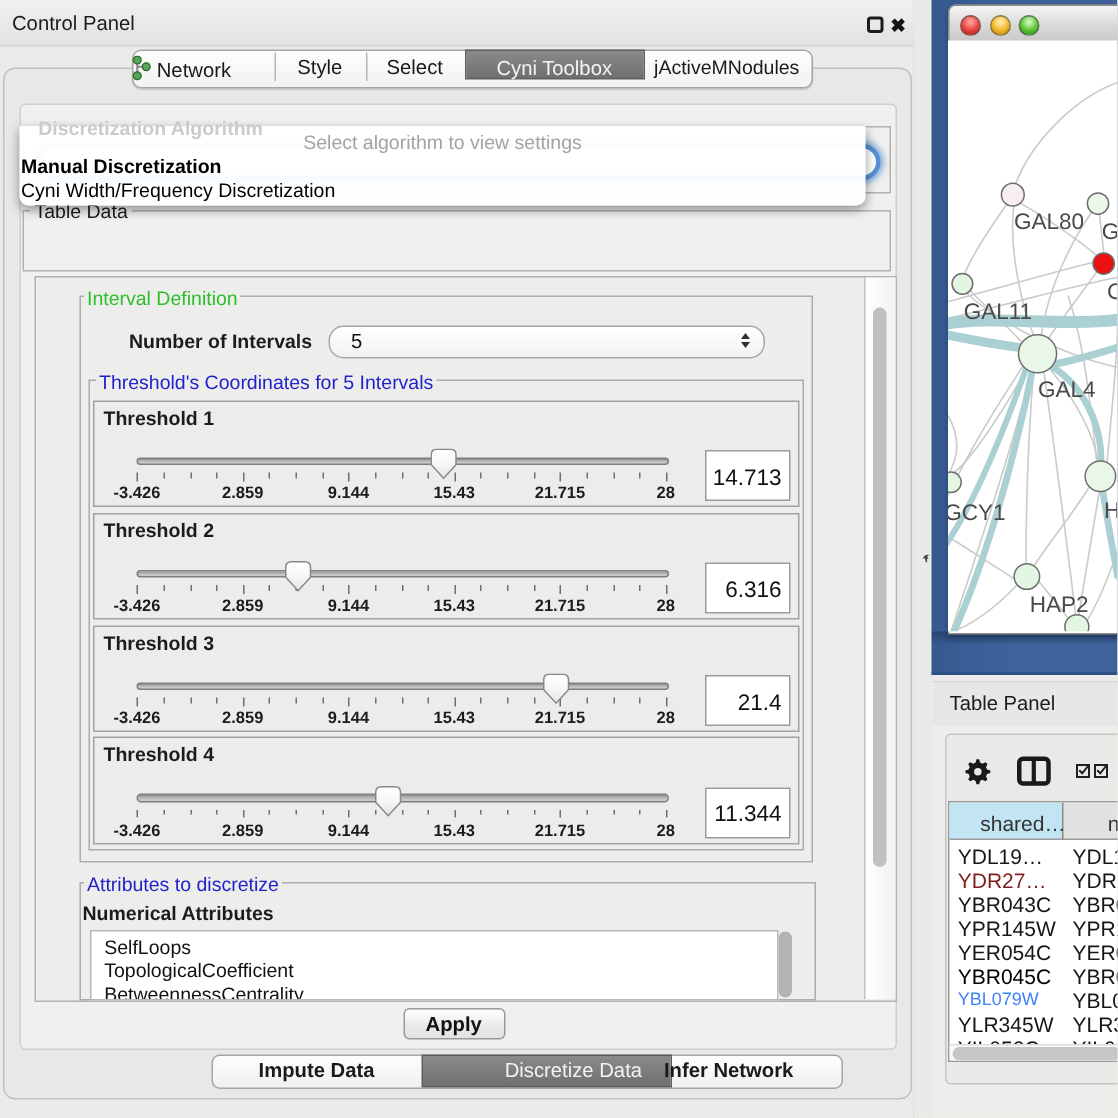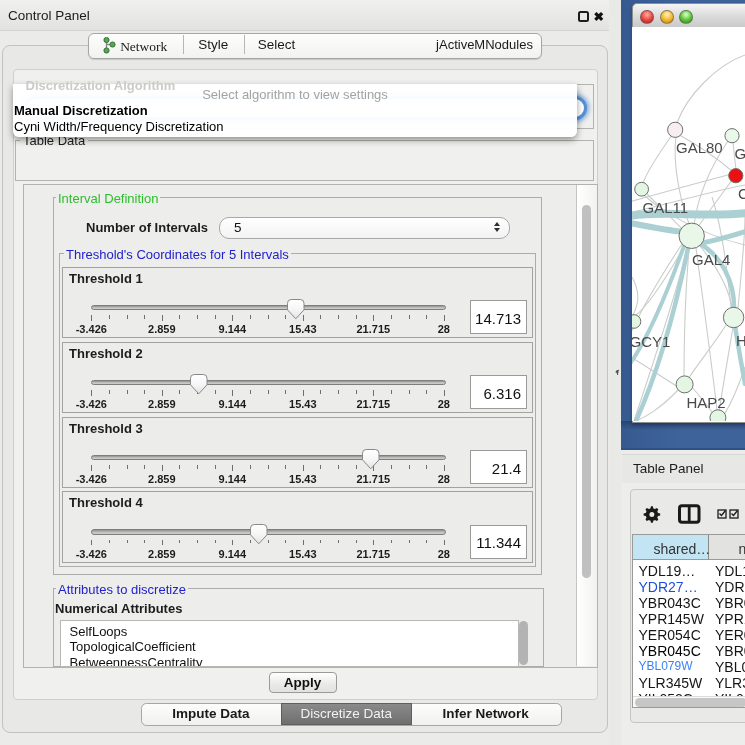--- a/index.html
+++ b/index.html
@@ -234,35 +234,36 @@
   <div class="abs" style="left:519px;top:620.5px;width:9px;height:44.5px;border-radius:4.5px;background:#b3b3b3;"></div>
 
   <div class="abs" style="left:575.5px;top:184.5px;width:20px;height:481px;background:linear-gradient(to right,#ffffff,#f2f2f0);border-left:1px solid #c4c4c2;"></div>
   <div class="abs" style="left:581.8px;top:204.5px;width:9.2px;height:373px;background:#c0c0c0;border-radius:5px;"></div>
 
   <div class="abs" style="left:268.5px;top:672px;width:66px;height:17.5px;border:1px solid #9a9a98;border-radius:4px;background:linear-gradient(#ffffff,#e9e9e7 60%,#e2e2e0);text-align:center;font-size:13.5px;font-weight:600;color:#111;padding-top:1.5px;">Apply</div>
 
 <div class="abs" style="left:141px;top:703px;width:419px;height:20.5px;background:linear-gradient(#fdfdfd,#f0f0ee);border:1px solid #a6a6a4;border-radius:5.5px;"></div>
 <div class="abs" style="left:141px;top:703px;width:419px;height:20.5px;">
   <div style="position:absolute;left:0;top:0;width:140px;height:17px;text-align:center;font-size:13.5px;font-weight:600;color:#1a1a1a;padding-top:2.5px;">Impute Data</div>
-  <div style="position:absolute;left:140px;top:0;width:128.5px;height:17.5px;background:linear-gradient(#8a8a8a,#6f6f6f);border:1px solid #5e5e5e;color:#f2f2f2;text-align:center;font-size:13.5px;padding-top:2px;">Discretize Data</div>
+  <div style="position:absolute;left:140px;top:0;width:128.5px;height:17.5px;background:linear-gradient(#8a8a8a,#6f6f6f);border:1px solid #5e5e5e;color:#f2f2f2;text-align:center;font-size:13.5px;padding-top:2px;padding-left:36px;">Discretize Data</div>
   <div style="position:absolute;left:270.5px;top:0;width:148.5px;height:17px;text-align:center;font-size:13.5px;font-weight:600;color:#1a1a1a;padding-top:2.5px;">Infer Network</div>
 </div>
 
 <div class="abs" style="left:87.5px;top:33px;width:452px;height:23.5px;background:linear-gradient(#fdfdfd,#f2f2f0);border:1px solid #a6a6a4;border-radius:6px;box-shadow:0 1px 1px rgba(0,0,0,0.15);"></div>
 <div class="abs" style="left:87.5px;top:33px;width:452px;height:23.5px;">
-  <div style="position:absolute;left:0px;top:0;width:95.5px;height:23.5px;box-sizing:border-box;border-radius:5.5px 0 0 5.5px;color:#1a1a1a;text-align:center;font-size:13.5px;padding-top:3.5px;height:20px;font-family:Liberation Serif, serif;"><svg width="13" height="17" viewBox="0 0 13 17" style="vertical-align:-3px;margin-right:4px;">
+  <div style="position:absolute;left:0px;top:0;width:95.5px;height:23.5px;box-sizing:border-box;border-radius:5.5px 0 0 5.5px;color:#1a1a1a;text-align:left;font-size:13.5px;padding-top:3.5px;height:20px;"><svg width="13" height="17" viewBox="0 0 13 17" style="vertical-align:-3px;margin-right:4px;">
           <line x1="3.5" y1="3" x2="3.5" y2="14" stroke="#8a8a8a" stroke-width="1.4"></line>
           <line x1="3.5" y1="7.5" x2="9" y2="7.5" stroke="#8a8a8a" stroke-width="1.4"></line>
           <circle cx="3.5" cy="3" r="2.6" fill="#57a557" stroke="#2e6b2e" stroke-width="0.9"></circle>
           <circle cx="9.5" cy="7.5" r="2.6" fill="#57a557" stroke="#2e6b2e" stroke-width="0.9"></circle>
           <circle cx="3.5" cy="13.5" r="2.6" fill="#57a557" stroke="#2e6b2e" stroke-width="0.9"></circle>
         </svg>Network</div>
   <div style="position:absolute;left:95.5px;top:0;width:60.5px;height:23.5px;box-sizing:border-box;color:#1a1a1a;text-align:center;font-size:13.5px;padding-top:3.5px;height:20px;">Style</div>
   <div style="position:absolute;left:156px;top:0;width:66px;height:23.5px;box-sizing:border-box;color:#1a1a1a;text-align:center;font-size:13.5px;padding-top:3.5px;height:20px;">Select</div>
+  <div style="position:absolute;left:222px;top:0;width:120px;height:23.5px;background:linear-gradient(#8a8a8a,#6f6f6f);border:1px solid #5e5e5e;box-sizing:border-box;color:#f4f4f4;text-align:center;font-size:13.5px;padding-top:3.5px;height:20px;">Cyni Toolbox</div>
   <div style="position:absolute;left:342px;top:0;width:110px;height:23.5px;box-sizing:border-box;border-radius:0 5.5px 5.5px 0;color:#1a1a1a;text-align:center;font-size:13.5px;padding-top:3.5px;height:20px;"><span style="font-size:13px;margin-top:24px;">jActiveMNodules</span></div>
   <div style="position:absolute;left:95.5px;top:2px;width:1px;height:19px;background:#b6b6b4;"></div>
   <div style="position:absolute;left:156px;top:2px;width:1px;height:19px;background:#b6b6b4;"></div>
 </div>
 
   <div class="abs" style="left:13px;top:84px;width:564px;height:52.5px;background:rgba(255,255,255,0.97);border-radius:0 0 6px 6px;box-shadow:0 3px 7px rgba(0,0,0,0.4);"></div>
   <div class="abs" style="left:13px;top:86.5px;width:564px;text-align:center;font-size:13px;color:#a3a3a3;">Select algorithm to view settings</div>
   <div class="abs" style="left:25.5px;top:77.5px;font-size:13px;font-weight:bold;color:#cbcbc9;">Discretization Algorithm</div>
   <div class="abs" style="left:14px;top:102.5px;font-size:13px;font-weight:bold;color:#000;">Manual Discretization</div>
   <div class="abs" style="left:14px;top:119px;font-size:13px;color:#000;">Cyni Width/Frequency Discretization</div>
@@ -363,21 +364,21 @@
 
 <div class="abs" style="left:631.5px;top:533.5px;width:114px;height:172px;background:#fff;border:1px solid #9a9a98;border-right:none;overflow:hidden;" id="tablebody">
 
   <div style="position:absolute;left:0;top:0;width:75.5px;height:24px;background:#c3e4f2;border-bottom:1px solid #9a9a98;"></div>
   <div style="position:absolute;left:75.5px;top:0;width:41px;height:24px;background:#e2e2e0;border-left:1.5px solid #8a8a88;border-bottom:1px solid #9a9a98;"></div>
   <div style="position:absolute;left:21px;top:6px;font-size:14px;color:#333;">shared…</div>
   <div style="position:absolute;left:106px;top:6px;font-size:14px;color:#333;">na</div>
   <div id="tablerows">
       <div style="position:absolute;left:6px;top:28.5px;font-size:14px;color:#161616;white-space:nowrap;">YDL19…</div>
       <div style="position:absolute;left:82.5px;top:28.5px;font-size:14px;color:#161616;white-space:nowrap;">YDL1</div>
-      <div style="position:absolute;left:6px;top:44.5px;font-size:14px;color:#1d4ed8;white-space:nowrap;">YDR27…</div>
+      <div style="position:absolute;left:6px;top:44.5px;font-size:14px;color:#7f1d1d;white-space:nowrap;">YDR27…</div>
       <div style="position:absolute;left:82.5px;top:44.5px;font-size:14px;color:#161616;white-space:nowrap;">YDR2</div>
       <div style="position:absolute;left:6px;top:60.4px;font-size:14px;color:#161616;white-space:nowrap;">YBR043C</div>
       <div style="position:absolute;left:82.5px;top:60.4px;font-size:14px;color:#161616;white-space:nowrap;">YBR0</div>
       <div style="position:absolute;left:6px;top:76.4px;font-size:14px;color:#161616;white-space:nowrap;">YPR145W</div>
       <div style="position:absolute;left:82.5px;top:76.4px;font-size:14px;color:#161616;white-space:nowrap;">YPR1</div>
       <div style="position:absolute;left:6px;top:92.3px;font-size:14px;color:#161616;white-space:nowrap;">YER054C</div>
       <div style="position:absolute;left:82.5px;top:92.3px;font-size:14px;color:#161616;white-space:nowrap;">YER0</div>
       <div style="position:absolute;left:6px;top:108.3px;font-size:14px;color:#000000;white-space:nowrap;">YBR045C</div>
       <div style="position:absolute;left:82.5px;top:108.3px;font-size:14px;color:#161616;white-space:nowrap;">YBR0</div>
       <div style="position:absolute;left:6px;top:124.2px;font-size:12px;color:#3b82f6;white-space:nowrap;">YBL079W</div>

